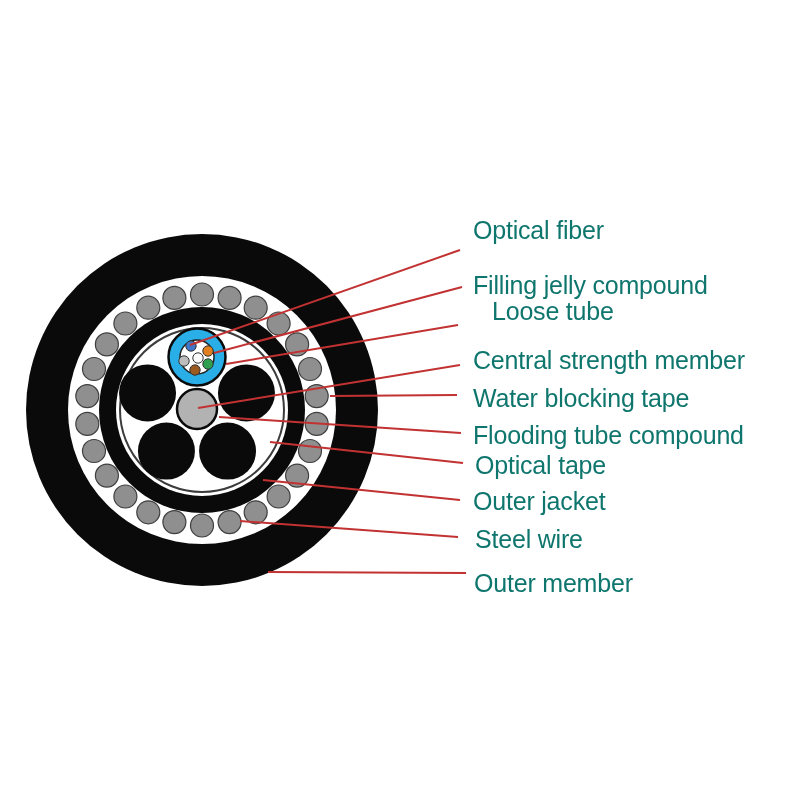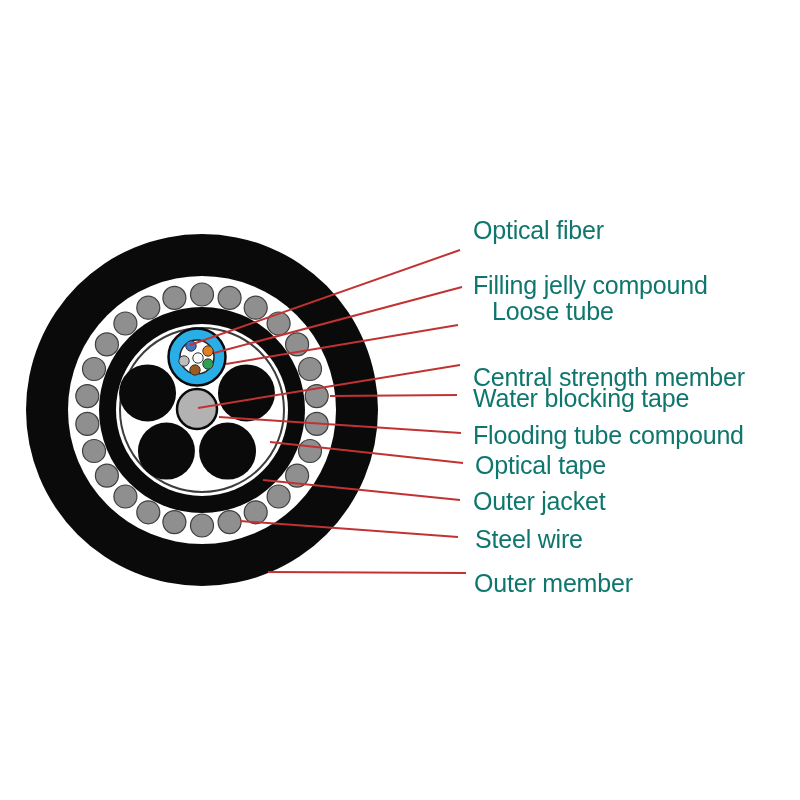--- a/index.html
+++ b/index.html
@@ -99,21 +99,21 @@
         <line x1="270" y1="442" x2="463" y2="463" stroke="#c23232" stroke-width="2"></line>
         <line x1="263" y1="480" x2="460" y2="500" stroke="#c23232" stroke-width="2"></line>
         <line x1="240" y1="521" x2="458" y2="537" stroke="#c23232" stroke-width="2"></line>
         <line x1="268" y1="572" x2="466" y2="573" stroke="#c23232" stroke-width="2"></line>
       </g>
   </svg>
   <div id="labels">
       <div class="part-label" style="left: 473px; top: 215px;">Optical fiber</div>
       <div class="part-label" style="left: 473px; top: 270px;">Filling jelly compound</div>
       <div class="part-label" style="left: 473px; top: 296px; margin-left: 19px;">Loose tube</div>
-      <div class="part-label" style="left: 473px; top: 345px; margin-top: 17px;">Central strength member</div>
+      <div class="part-label" style="left: 473px; top: 345px;">Central strength member</div>
       <div class="part-label" style="left: 473px; top: 383px;">Water blocking tape</div>
       <div class="part-label" style="left: 473px; top: 420px;">Flooding tube compound</div>
       <div class="part-label" style="left: 475px; top: 450px;">Optical tape</div>
       <div class="part-label" style="left: 473px; top: 486px;">Outer jacket</div>
       <div class="part-label" style="left: 475px; top: 524px;">Steel wire</div>
       <div class="part-label" style="left: 474px; top: 568px;">Outer member</div>
     </div>
 </div>
 
 </body></html>

